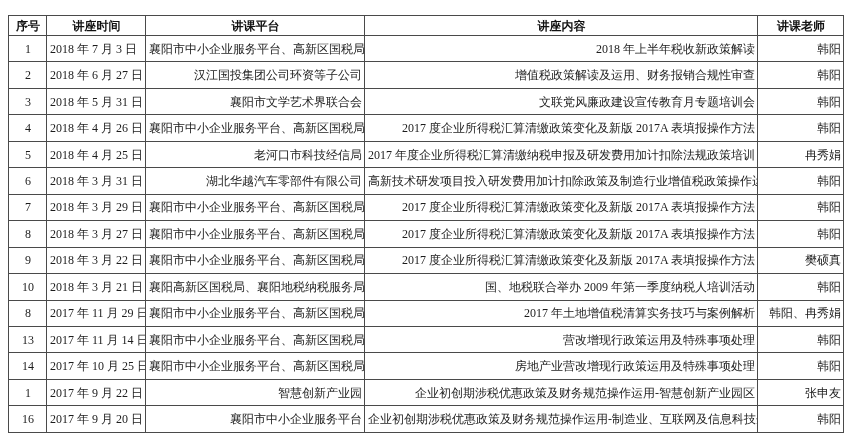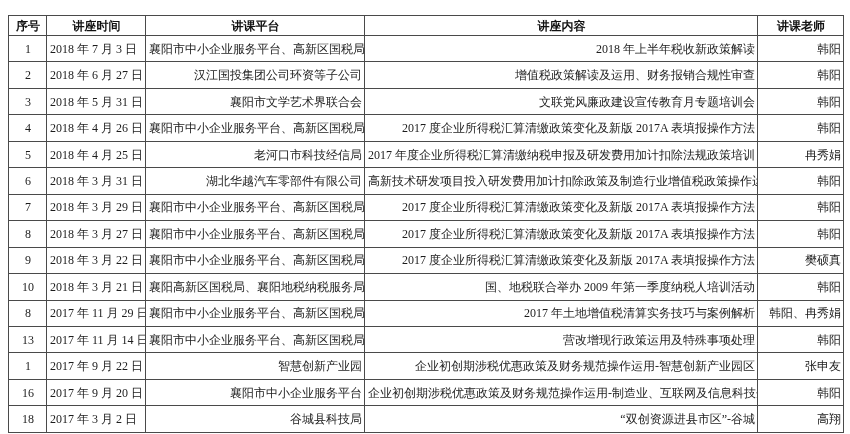--- a/index.html
+++ b/index.html
@@ -143,35 +143,35 @@
           <td class="col-teacher">韩阳、冉秀娟</td>
         </tr>
         <tr>
           <td class="col-index">13</td>
           <td class="col-date">2017 年 11 月 14 日</td>
           <td class="col-platform">襄阳市中小企业服务平台、高新区国税局</td>
           <td class="col-content">营改增现行政策运用及特殊事项处理</td>
           <td class="col-teacher">韩阳</td>
         </tr>
         <tr>
+          <td class="col-index">14</td>
+          <td class="col-date">2017 年 10 月 25 日</td>
+          <td class="col-platform">襄阳市中小企业服务平台、高新区国税局</td>
+          <td class="col-content">房地产业营改增现行政策运用及特殊事项处理</td>
+          <td class="col-teacher">韩阳</td>
+        </tr>
+        <tr>
           <td class="col-index">1</td>
           <td class="col-date">2017 年 9 月 22 日</td>
           <td class="col-platform">智慧创新产业园</td>
           <td class="col-content">企业初创期涉税优惠政策及财务规范操作运用-智慧创新产业园区</td>
           <td class="col-teacher">张申友</td>
         </tr>
         <tr>
           <td class="col-index">16</td>
           <td class="col-date">2017 年 9 月 20 日</td>
           <td class="col-platform">襄阳市中小企业服务平台</td>
           <td class="col-content">企业初创期涉税优惠政策及财务规范操作运用-制造业、互联网及信息科技企业</td>
           <td class="col-teacher">韩阳</td>
         </tr>
-        <tr>
-          <td class="col-index">18</td>
-          <td class="col-date">2017 年 3 月 2 日</td>
-          <td class="col-platform">谷城县科技局</td>
-          <td class="col-content">“双创资源进县市区”-谷城</td>
-          <td class="col-teacher">高翔</td>
-        </tr>
       </tbody>
   </table>
 </div>
 
 </body></html>

